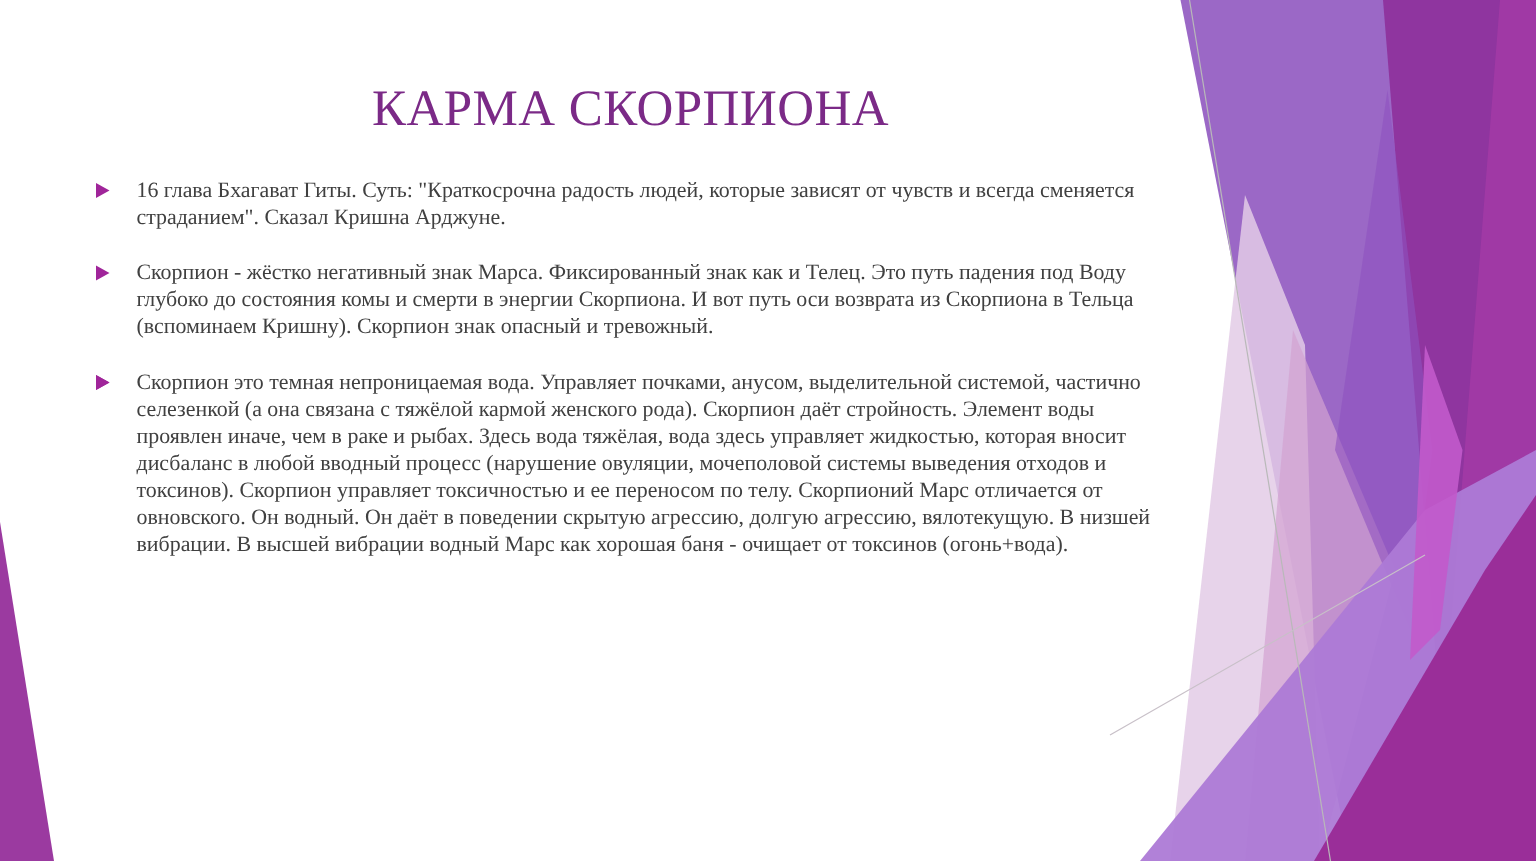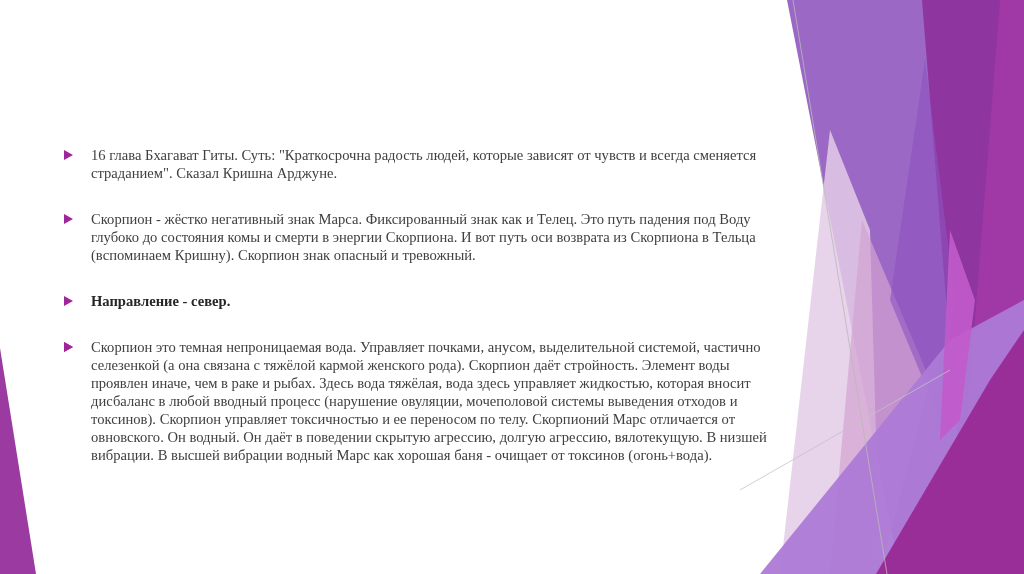--- a/index.html
+++ b/index.html
@@ -13,21 +13,21 @@
     .title {
       position: absolute; left: 248px; top: 54px; width: 520px;
       font-size: 34px; color: #7b2a87; letter-spacing: 0.3px;
       font-family: "Liberation Serif", "DejaVu Serif", serif;
     }
     .content {
       position: absolute; left: 64px; top: 118px; width: 720px;
       font-size: 14.6px; line-height: 18px; color: #404040;
     }
     .subhead { font-weight: bold; color: #262626; margin-bottom: 20px; }
-    .bullet { position: relative; padding-left: 27px; margin-bottom: 19px; margin-top: 28px; }
+    .bullet { position: relative; padding-left: 27px; margin-bottom: 19px; }
     .bullet .arrow {
       position: absolute; left: 0; top: 4px; width: 0; height: 0;
       border-top: 5px solid transparent; border-bottom: 5px solid transparent;
       border-left: 9px solid #a0259a;
     }
     .bullet.bold .text { font-weight: bold; color: #262626; }
   </style>
 </head>
 <body>
 
@@ -50,37 +50,34 @@
     <polygon points="760,574 950,340 1024,300 1024,574" fill="#ad7ad6" opacity="0.95"></polygon>
 
     <polygon points="950,230 975,300 960,420 940,440" fill="#c25acb" opacity="0.9"></polygon>
 
     <polygon points="876,574 990,380 1024,330 1024,574" fill="#9a2e99"></polygon>
 
     <line x1="793" y1="0" x2="887" y2="574" stroke="#b9b9b9" stroke-width="0.8"></line>
     <line x1="740" y1="490" x2="950" y2="370" stroke="#c8c0c8" stroke-width="0.8"></line>
   </svg>
 
+  <div class="title">КАРМА СКОРПИОНА</div>
 
   <div class="content">
 
     <div class="bullet">
       <span class="arrow"></span>
       <span class="text">16 глава Бхагават Гиты. Суть: "Краткосрочна радость людей, которые зависят от чувств и всегда сменяется страданием". Сказал Кришна Арджуне.</span>
     </div>
 
     <div class="bullet">
       <span class="arrow"></span>
       <span class="text">Скорпион - жёстко негативный знак Марса. Фиксированный знак как и Телец. Это путь падения под Воду глубоко до состояния комы и смерти в энергии Скорпиона. И вот путь оси возврата из Скорпиона в Тельца (вспоминаем Кришну). Скорпион знак опасный и тревожный.</span>
     </div>
 
-    <div class="bullet bold">
-      <span class="arrow"></span>
-      <span class="text">Направление - север.</span>
-    </div>
 
     <div class="bullet">
       <span class="arrow"></span>
     </div>
 
     <div class="bullet">
       <span class="arrow"></span>
       <span class="text">Скорпион это темная непроницаемая вода. Управляет почками,  анусом, выделительной системой, частично селезенкой (а она связана с тяжёлой кармой женского рода). Скорпион даёт стройность. Элемент воды проявлен иначе, чем в раке и рыбах. Здесь вода тяжёлая, вода здесь управляет жидкостью, которая вносит дисбаланс в любой вводный процесс (нарушение овуляции, мочеполовой системы выведения отходов и токсинов). Скорпион управляет токсичностью и ее переносом по телу. Скорпионий Марс отличается от овновского. Он водный. Он даёт в поведении скрытую агрессию, долгую агрессию, вялотекущую. В низшей вибрации. В высшей вибрации водный Марс как хорошая баня - очищает от токсинов (огонь+вода).</span>
     </div>
   </div>

